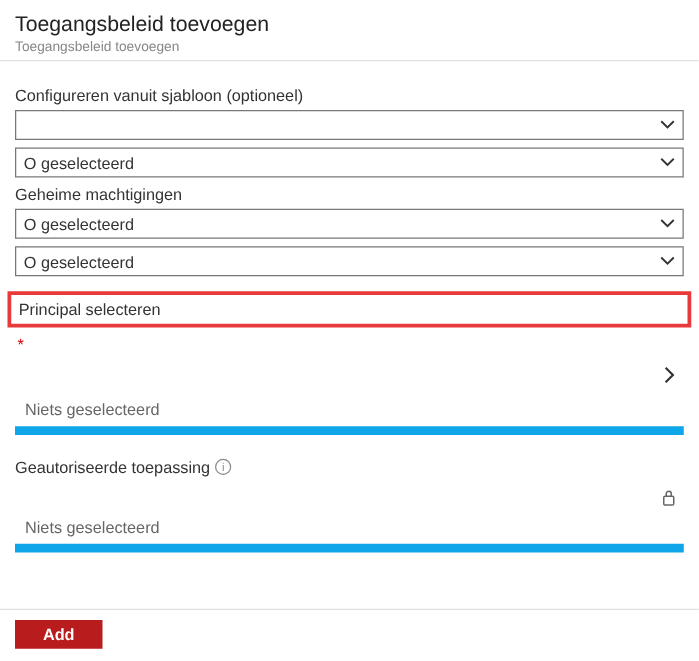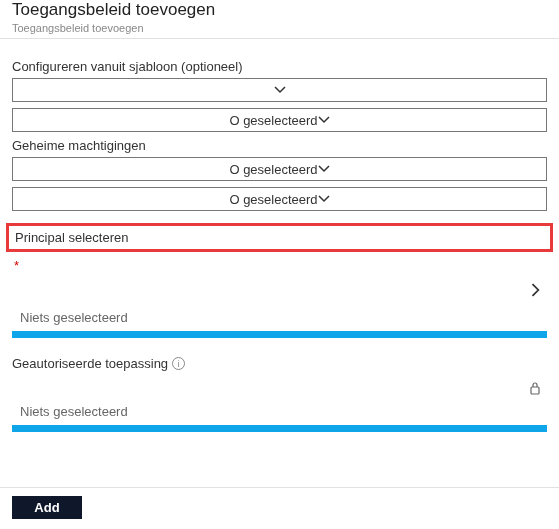--- a/index.html
+++ b/index.html
@@ -8,21 +8,21 @@
       padding: 0;
     }
     body {
       font-family: "Segoe UI", Arial, sans-serif;
       background: #fff;
       width: 559px;
       height: 529px;
       overflow: hidden;
     }
     .header {
-      padding: 0 12px 4px 12px;
+      padding: 10px 12px 4px 12px;
       border-bottom: 1px solid #e1e1e1;
     }
     .header-title {
       font-size: 17px;
       font-weight: 400;
       color: #222;
     }
     .header-sub {
       font-size: 11px;
       color: #888;
@@ -41,21 +41,21 @@
       display: flex;
       align-items: center;
     }
     .select-box {
       width: 100%;
       height: 24px;
       border: 1px solid #777;
       background: #fff;
       display: flex;
       align-items: center;
-      justify-content: center;
+      justify-content: space-between;
       padding: 0 6px;
       font-size: 13px;
       color: #333;
       cursor: pointer;
     }
     .select-box .chev {
       color: #333;
     }
     .highlight-box {
       border: 3px solid #e83a3a;
@@ -114,21 +114,21 @@
       position: absolute;
       bottom: 0;
       left: 0;
       right: 0;
       padding: 8px 12px 10px 12px;
       border-top: 1px solid #e1e1e1;
       background: #fff;
     }
     .add-btn {
       display: inline-block;
-      background: #0f172a;
+      background: #b91c1c;
       color: #fff;
       border: none;
       padding: 4px 0;
       width: 70px;
       text-align: center;
       font-size: 13px;
       font-weight: 600;
       cursor: pointer;
     }
     svg.chev {

